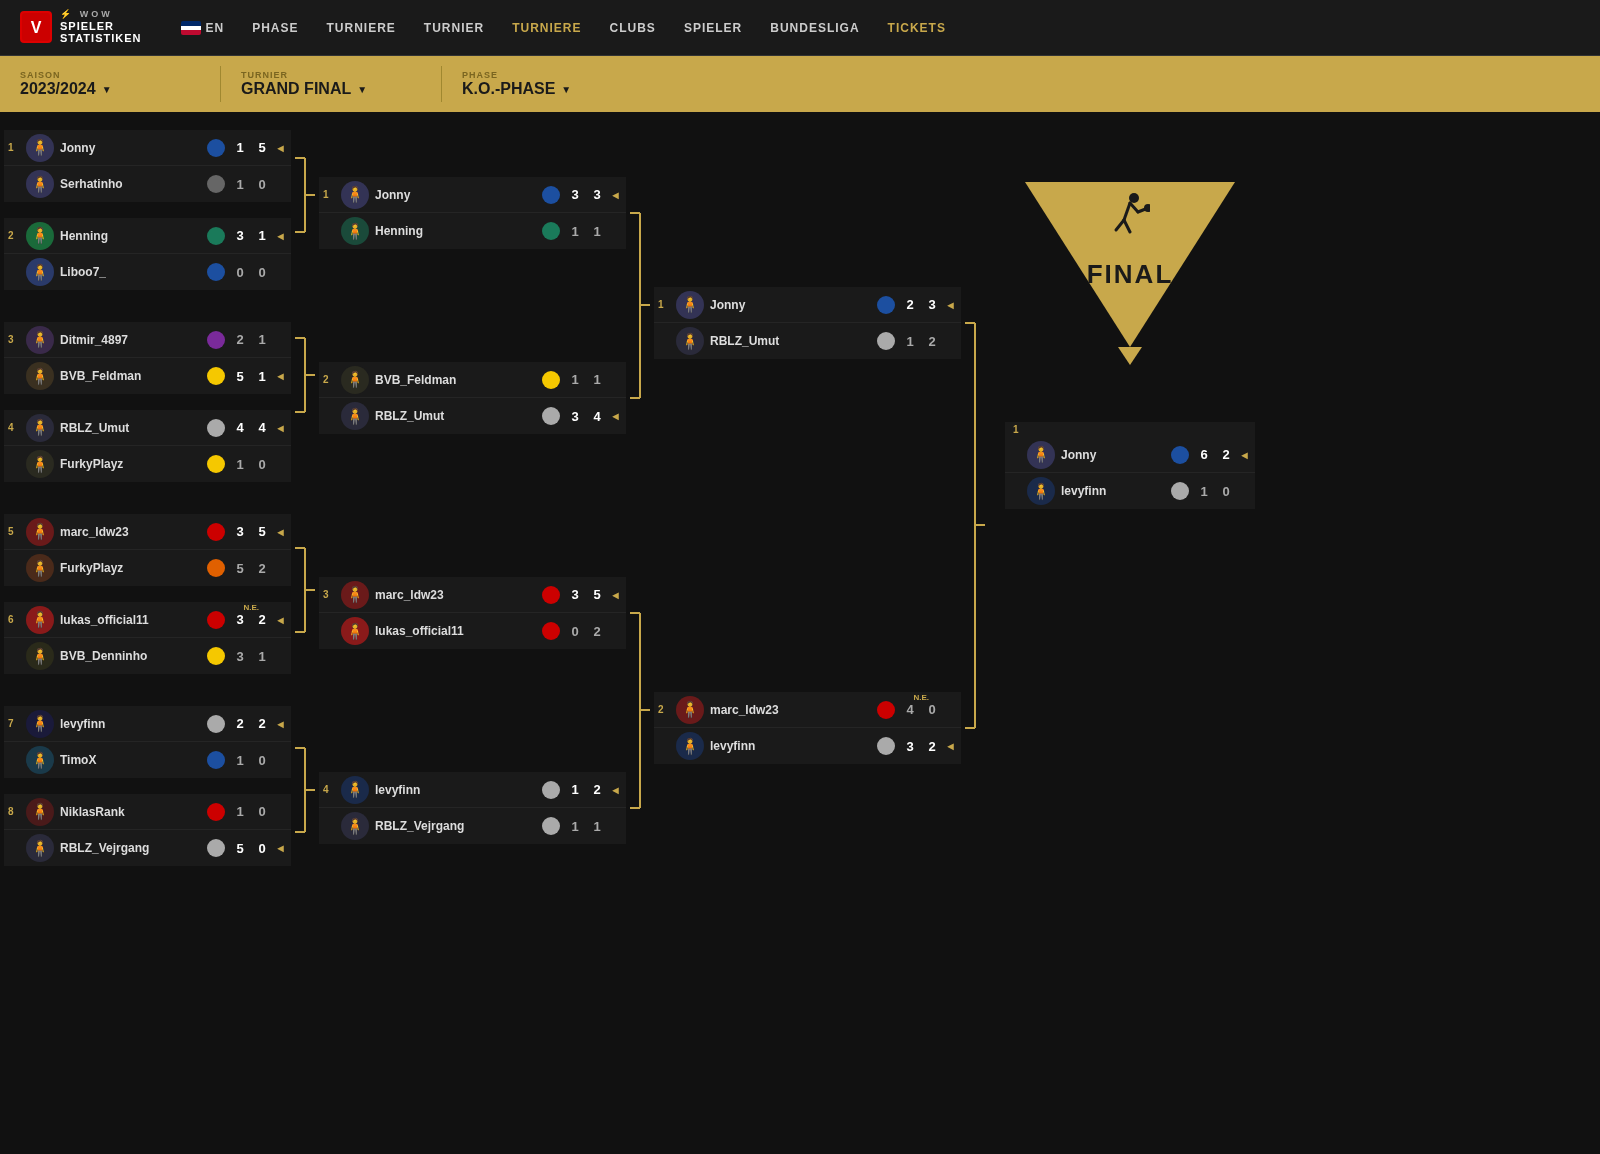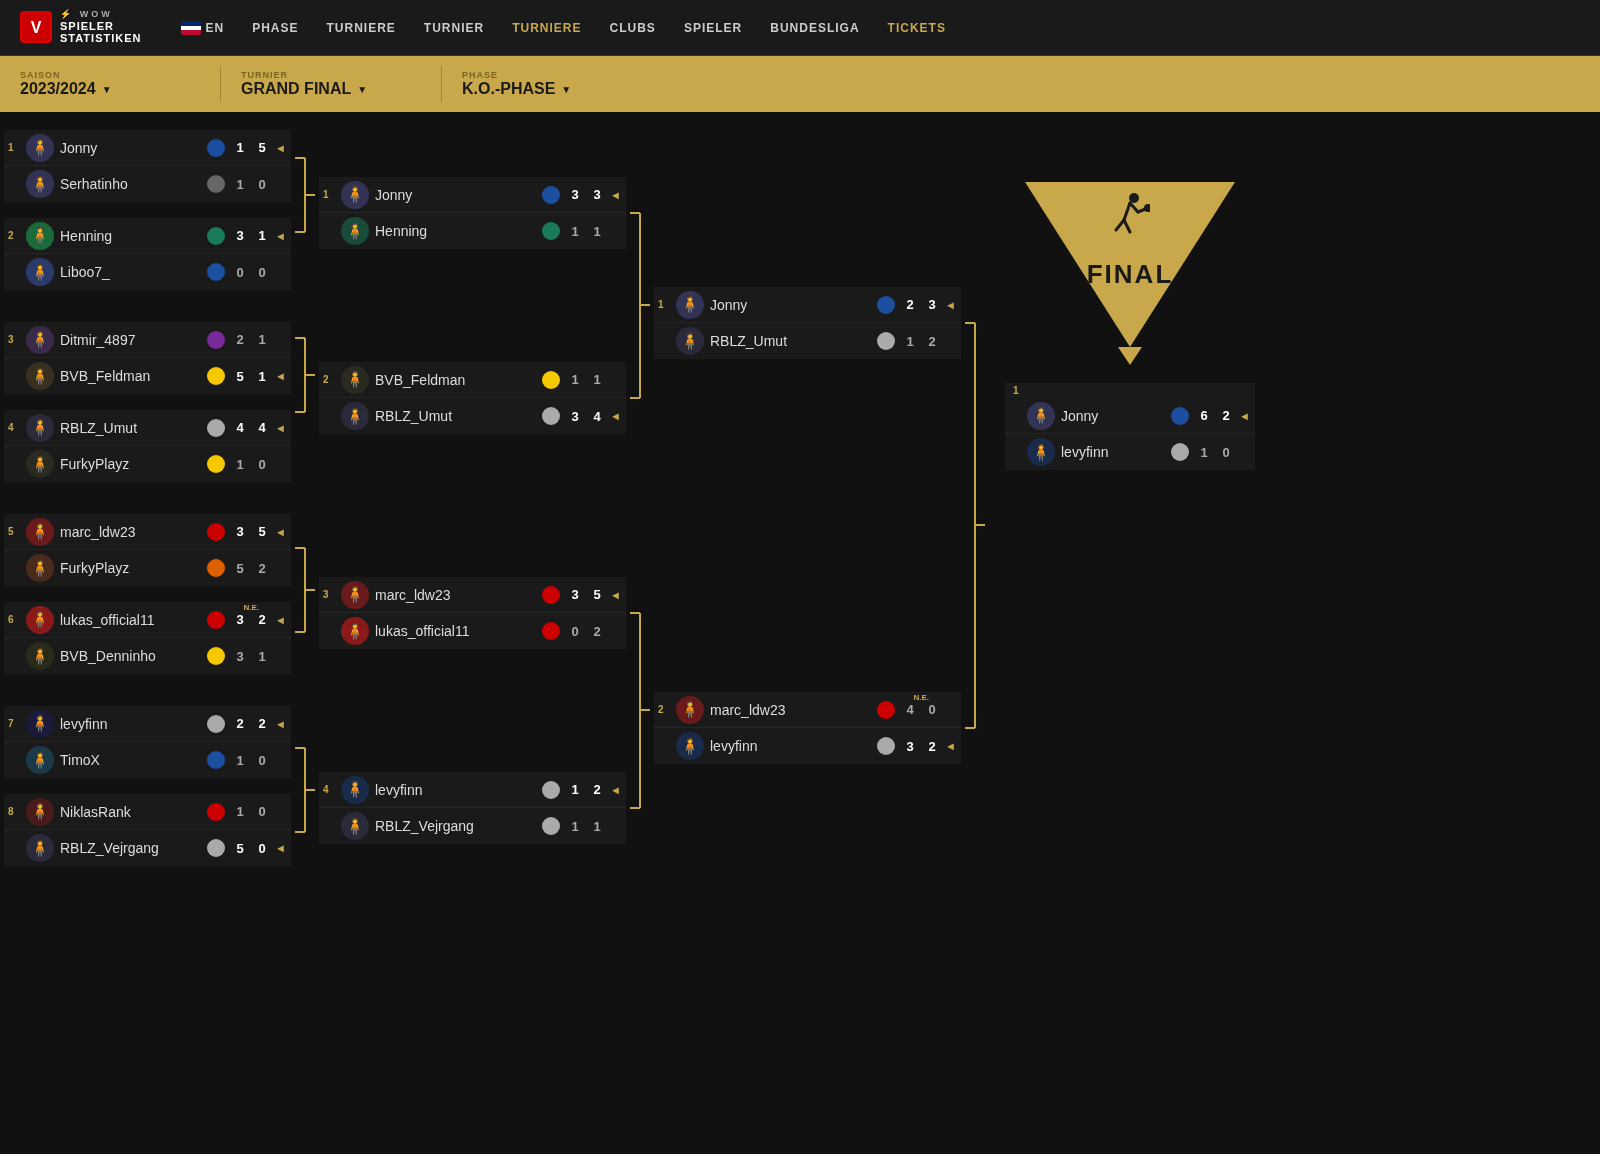--- a/index.html
+++ b/index.html
@@ -30,32 +30,32 @@
     .avatar-blue { background: #1a4a8a; }
     .avatar-dark { background: #2a2a2a; }
 
     
     .team-blue { background: #1c4fa0; }
     .team-gray2 { background: #666; }
     .match-pair-row { display: flex; align-items: center; height: 36px; padding: 0 6px 0 4px; border-bottom: 1px solid #252525; position: relative; }
     .match-pair-row:last-child { border-bottom: none; }
     .mn { color: #c8a84b; font-size: 10px; font-weight: 700; width: 12px; flex-shrink: 0; }
     .av { width: 28px; height: 28px; border-radius: 50%; background: #335; margin: 0 6px; flex-shrink: 0; overflow: hidden; display: flex; align-items: center; justify-content: center; font-size: 13px; }
-    .pn { flex: 1; font-size: 14px; font-weight: 400; color: #ddd; white-space: nowrap; }
+    .pn { flex: 1; font-size: 12px; font-weight: 700; color: #ddd; white-space: nowrap; }
     .ti { width: 18px; height: 18px; border-radius: 50%; margin-right: 4px; flex-shrink: 0; }
     .sc1 { width: 22px; text-align: center; font-size: 13px; font-weight: 700; }
     .sc2 { width: 22px; text-align: center; font-size: 13px; font-weight: 700; }
     .wa { color: #c8a84b; font-size: 11px; margin-left: 2px; width: 10px; }
     .spacer-group { height: 14px; background: #111; }
     .ne-tag { position: absolute; right: 32px; top: 1px; font-size: 8px; color: #c8a84b; font-weight: 700; }
 
     .col-r16 { width: 295px; flex-shrink: 0; position: relative; }
     .col-qf { width: 315px; flex-shrink: 0; position: relative; }
     .col-sf { width: 315px; flex-shrink: 0; position: relative; }
-    .col-final { width: 290px; flex-shrink: 0; position: relative; display: flex; flex-direction: column; align-items: center; justify-content: flex-start; padding-top: 30px; }
+    .col-final { width: 290px; flex-shrink: 0; position: relative; display: flex; flex-direction: column; align-items: center; justify-content: flex-start; padding-top: 30px; gap: 39px; }
 
     .trophy-wrap { display: flex; flex-direction: column; align-items: center; margin-top: 20px; }
     .tri { width: 0; height: 0; border-left: 105px solid transparent; border-right: 105px solid transparent; border-top: 165px solid #c8a84b; position: relative; }
     .tri-content { position: absolute; top: -155px; left: -85px; width: 170px; text-align: center; display: flex; flex-direction: column; align-items: center; }
     .tri-icon { font-size: 30px; color: #1a1a1a; }
     .tri-text { font-size: 26px; font-weight: 900; color: #1a1a1a; letter-spacing: 2px; margin-top: 10px; }
     .tri-point { width: 0; height: 0; border-left: 12px solid transparent; border-right: 12px solid transparent; border-top: 18px solid #c8a84b; margin-top: 0; }
 
     .final-box { background: #1a1a1a; width: 250px; margin-top: 8px; }
   </style>

